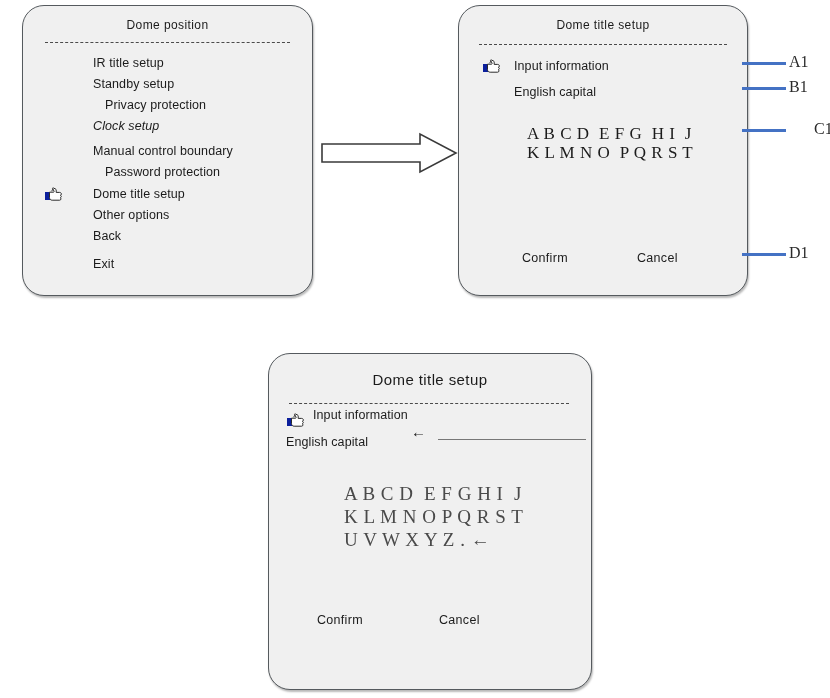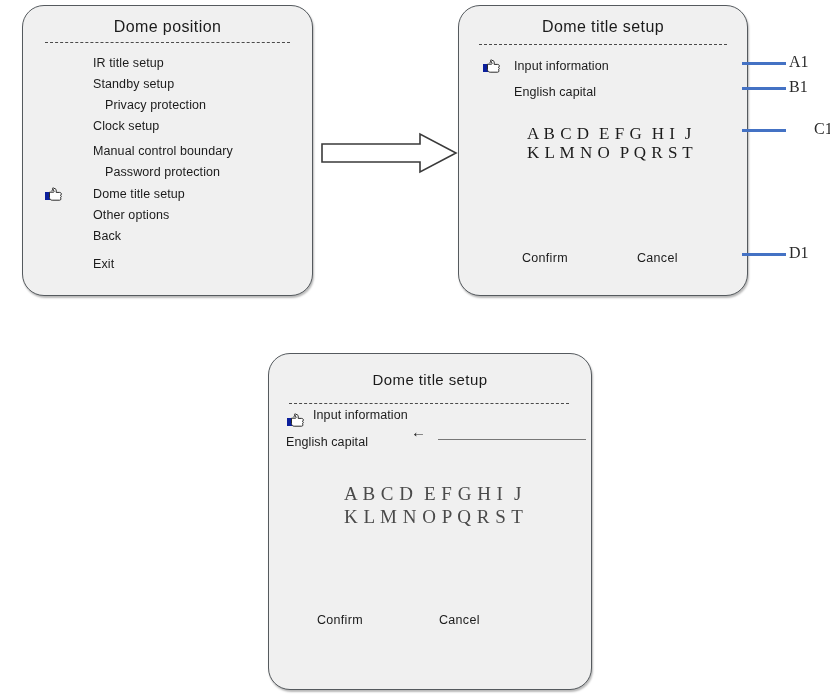--- a/index.html
+++ b/index.html
@@ -16,21 +16,21 @@
     background:#f0f0f0;
     border:1.5px solid #555a5e;
     border-radius:22px;
     box-sizing:border-box;
     box-shadow:1px 2px 2px rgba(0,0,0,.28);
   }
   .panel-title{
     position:absolute;left:0;right:0;
     text-align:center;
     font-family:"Liberation Sans", sans-serif;
-    font-size:16px;
+    font-size:12px;
     color:#1b1b1b;
     letter-spacing:.4px;
   }
   .divider{
     position:absolute;
     border-top:1.5px dashed #4a4a4a;
     height:0;
   }
   .menu-item{
     position:absolute;
@@ -107,21 +107,21 @@
                  C16.0 8.5 16.3 9.0 16.3 9.5 C16.3 10.1 15.9 10.6 15.3 10.8
                  C15.8 11.0 16.0 11.4 16.0 11.9 C16.0 12.6 15.4 13.2 14.6 13.2
                  L7.2 13.2 C5.7 13.2 4.5 12.1 4.5 10.6 Z" fill="#ffffff" stroke="#2a2a2a" stroke-width="1"></path>
         <path d="M8.1 2.0 L6.6 4.2" stroke="#2a2a2a" stroke-width="0.9" fill="none"></path>
       </svg>
     </div>
 
     <div class="menu-item" style="left:70px;top:50px;">IR title setup</div>
     <div class="menu-item" style="left:70px;top:71px;">Standby setup</div>
     <div class="menu-item" style="left:82px;top:92px;">Privacy protection</div>
-    <div class="menu-item" style="left:70px;top:113px;">Clock setup</div>
+    <div class="menu-item" style="left:70px;top:113px;font-style:italic;">Clock setup</div>
     <div class="menu-item" style="left:70px;top:138px;">Manual control boundary</div>
     <div class="menu-item" style="left:82px;top:159px;">Password protection</div>
     <div class="menu-item" style="left:70px;top:181px;">Dome title setup</div>
     <div class="menu-item" style="left:70px;top:202px;">Other options</div>
     <div class="menu-item" style="left:70px;top:223px;">Back</div>
     <div class="menu-item" style="left:70px;top:244px;margin-top:7px;">Exit</div>
   </div>
 
   <div class="block-arrow" style="left:320px;top:132px;width:140px;height:42px;">
     <svg viewBox="0 0 140 42" width="140" height="42">
@@ -193,18 +193,19 @@
     <div class="menu-item" style="left:44px;top:54px;">Input information</div>
 
     <div class="caret-arrow" style="left:142px;top:70px;">←</div>
 
     <div class="input-underline" style="left:169px;top:85px;width:148px;"></div>
 
     <div class="menu-item" style="left:17px;top:81px;">English capital</div>
 
     <div class="alpha-row" style="left:75px;top:114px;font-size:19px;color:#4a4a4a;">A B C D  E F G H I  J</div>
     <div class="alpha-row" style="left:75px;top:137px;font-size:19px;color:#4a4a4a;">K L M N O P Q R S T</div>
+    <div class="alpha-row" style="left:75px;top:160px;font-size:19px;color:#4a4a4a;">U V W X Y Z . ←</div>
 
     <div class="btn" style="left:48px;top:259px;">Confirm</div>
     <div class="btn" style="left:170px;top:259px;">Cancel</div>
   </div>
 
 </div>
 
 </body></html>

